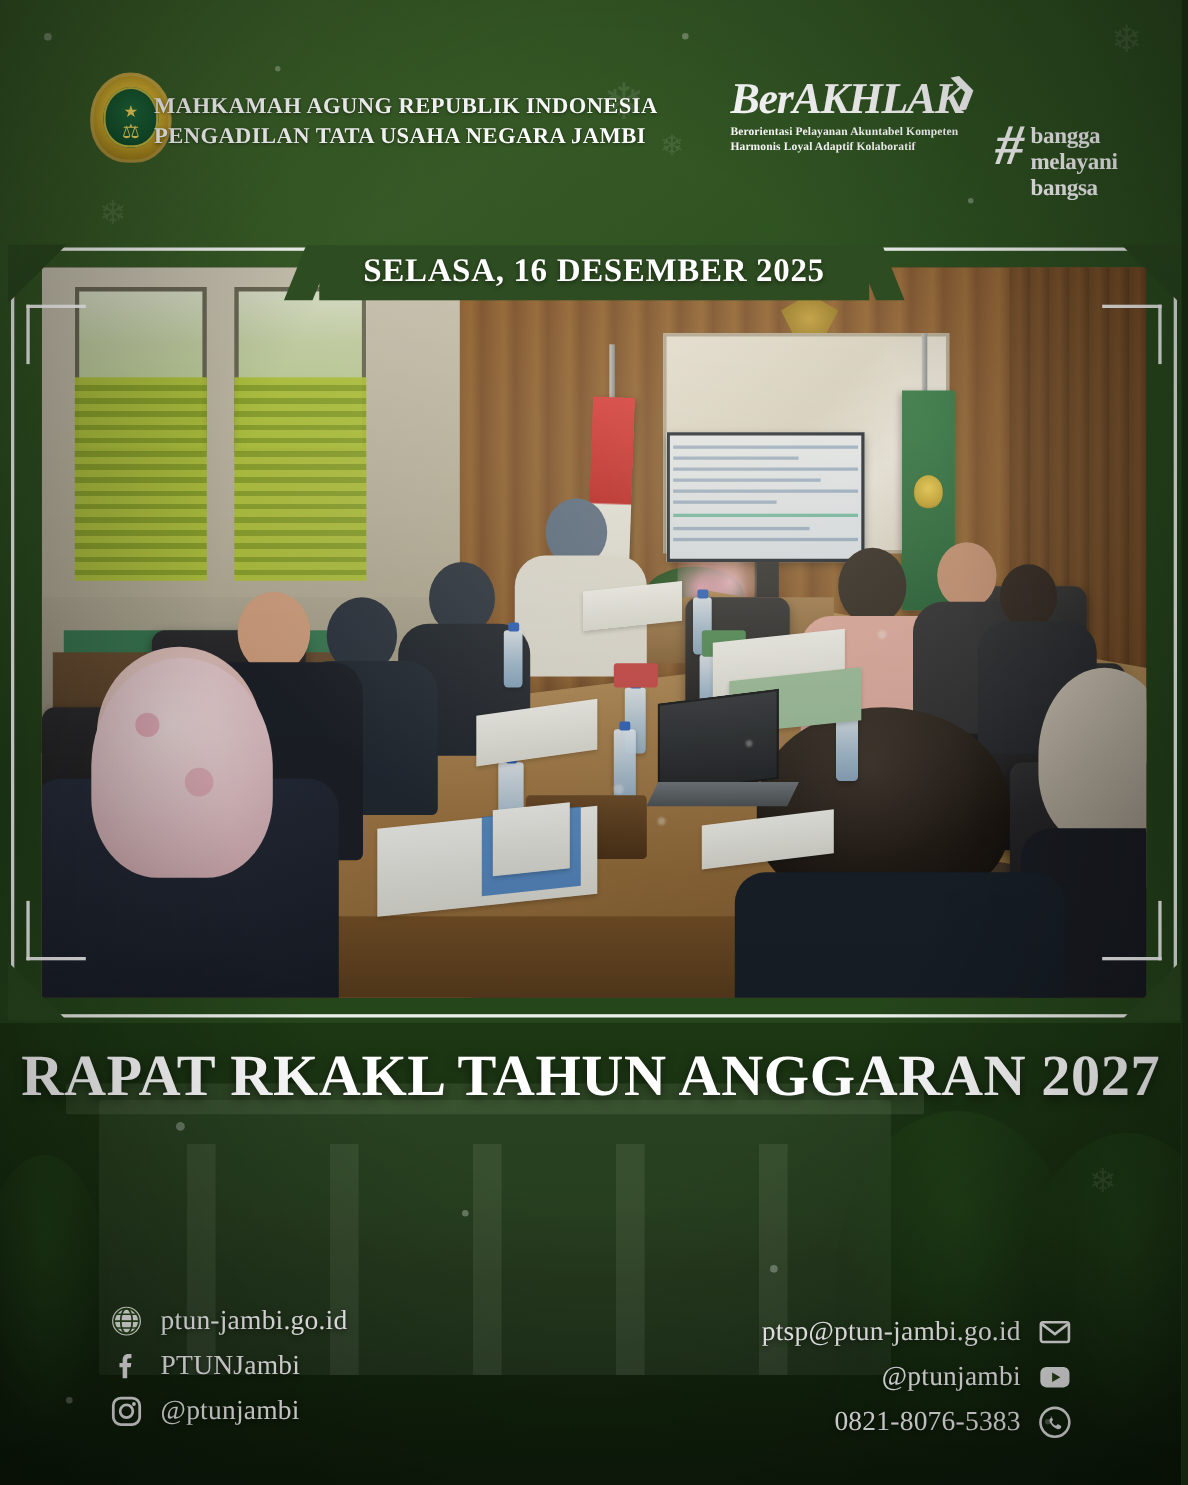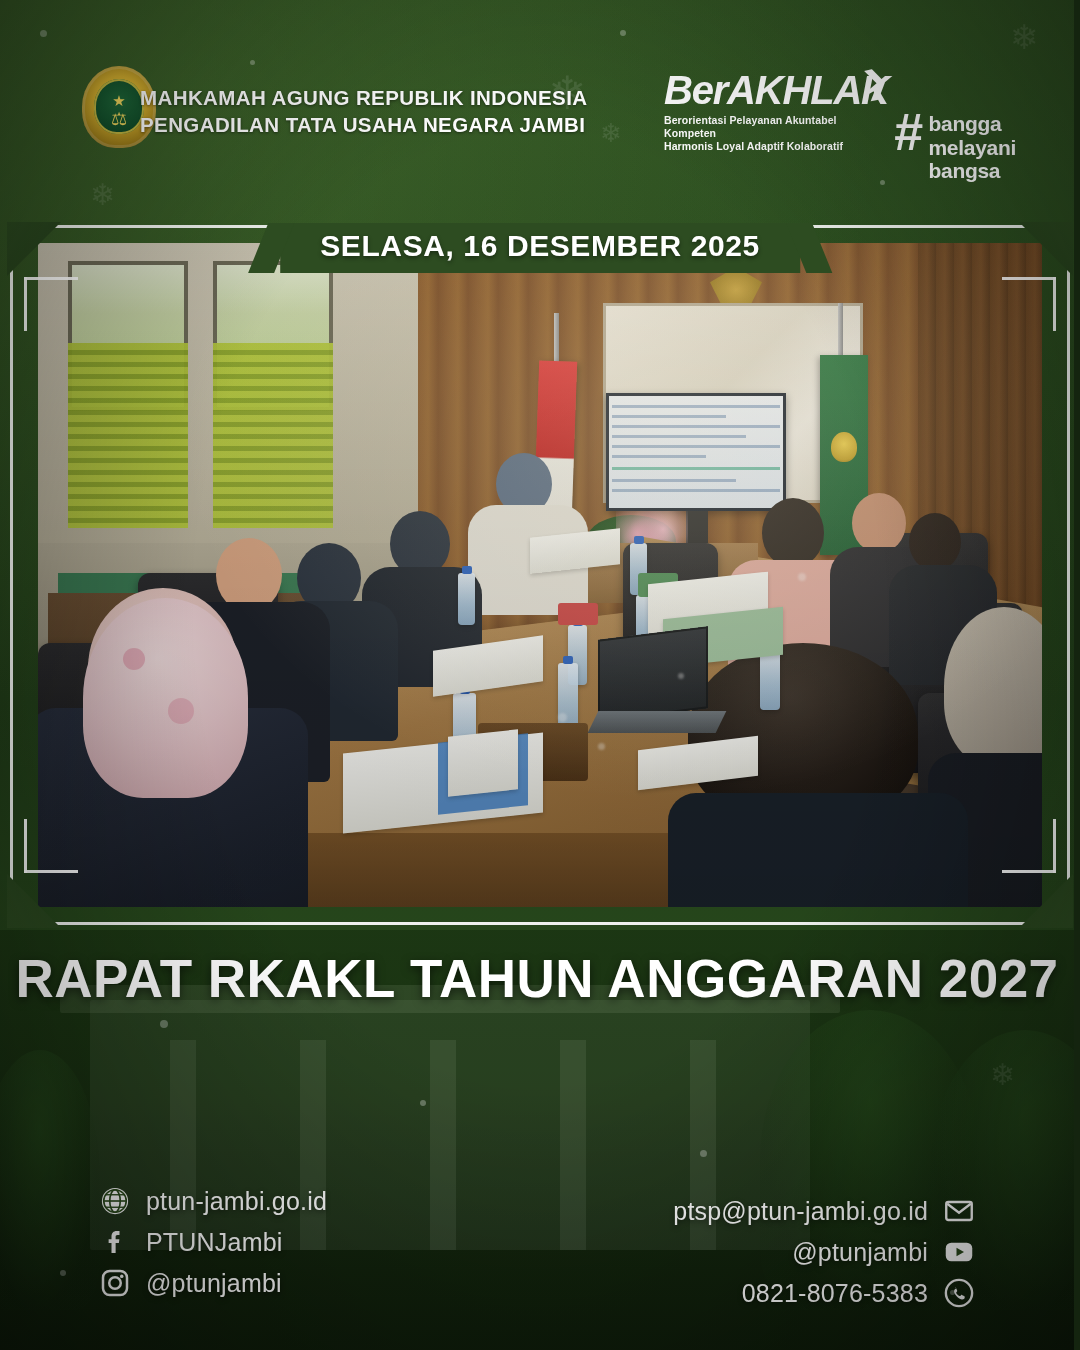--- a/index.html
+++ b/index.html
@@ -5,21 +5,21 @@
   html, body {
     margin: 0;
     padding: 0;
     background: #14240f;
   }
   .poster {
     position: relative;
     width: 1074px;
     height: 1350px;
     overflow: hidden;
-    font-family: Liberation Sans, sans-serif;
+    font-family: Liberation Serif, serif;
     background: #1e3a16;
   }
 
   
   .bg-base {
     position: absolute;
     inset: 0;
     background:
       radial-gradient(circle at 18% 8%, rgba(90,140,60,0.35) 0%, rgba(0,0,0,0) 45%),
       radial-gradient(circle at 85% 12%, rgba(60,110,45,0.30) 0%, rgba(0,0,0,0) 50%),

